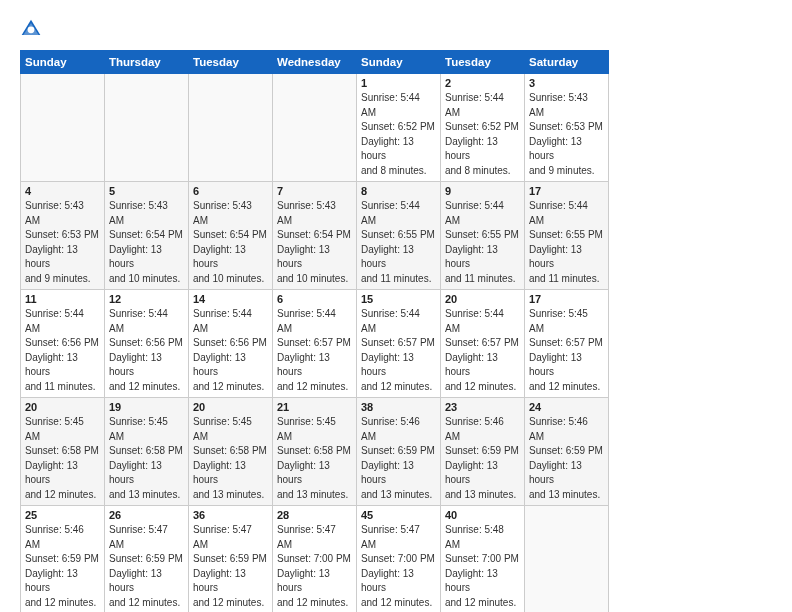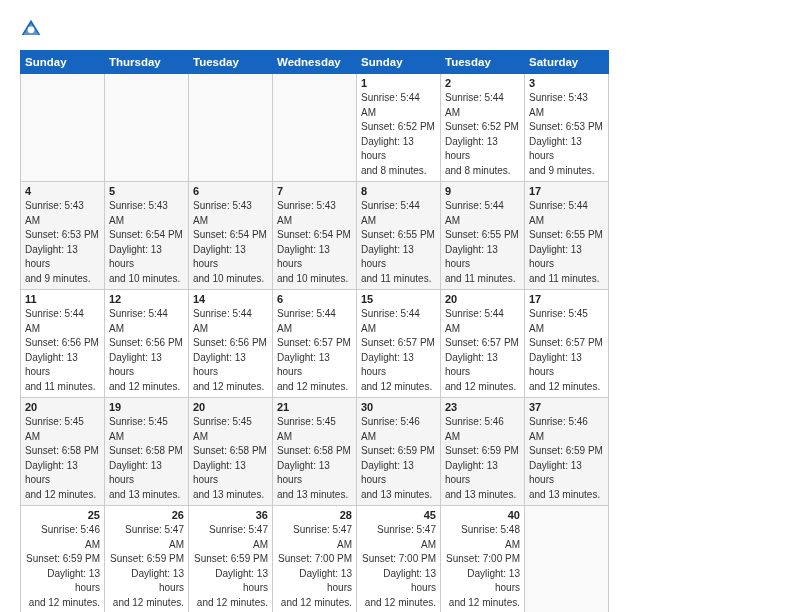--- a/index.html
+++ b/index.html
@@ -88,21 +88,20 @@
     .day-info {
       font-size: 10px;
       line-height: 1.45;
       color: #333;
     }
     .empty-cell {
       background: #f9f9f9 !important;
     }
     .last-row td {
       height: 70px;
-      text-align: right;
     }
   </style>
 </head>
 <body>
 
 <div class="page">
   <div class="header-area">
     <div class="logo">
       <svg class="logo-icon" viewBox="0 0 26 26">
         <polygon points="13,2 24,20 2,20" fill="#1565c0"></polygon>
@@ -285,35 +284,35 @@
 and 13 minutes.</div>
           </td>
           <td>
             <span class="day-num">21</span>
             <div class="day-info" style="white-space: pre-line;">Sunrise: 5:45 AM
 Sunset: 6:58 PM
 Daylight: 13 hours
 and 13 minutes.</div>
           </td>
           <td>
-            <span class="day-num">30</span>
+            <span class="day-num">38</span>
             <div class="day-info" style="white-space: pre-line;">Sunrise: 5:46 AM
 Sunset: 6:59 PM
 Daylight: 13 hours
 and 13 minutes.</div>
           </td>
           <td>
             <span class="day-num">23</span>
             <div class="day-info" style="white-space: pre-line;">Sunrise: 5:46 AM
 Sunset: 6:59 PM
 Daylight: 13 hours
 and 13 minutes.</div>
           </td>
           <td>
-            <span class="day-num">37</span>
+            <span class="day-num">24</span>
             <div class="day-info" style="white-space: pre-line;">Sunrise: 5:46 AM
 Sunset: 6:59 PM
 Daylight: 13 hours
 and 13 minutes.</div>
           </td>
         </tr>
         <tr class="last-row">
           <td>
             <span class="day-num">25</span>
             <div class="day-info" style="white-space: pre-line;">Sunrise: 5:46 AM

